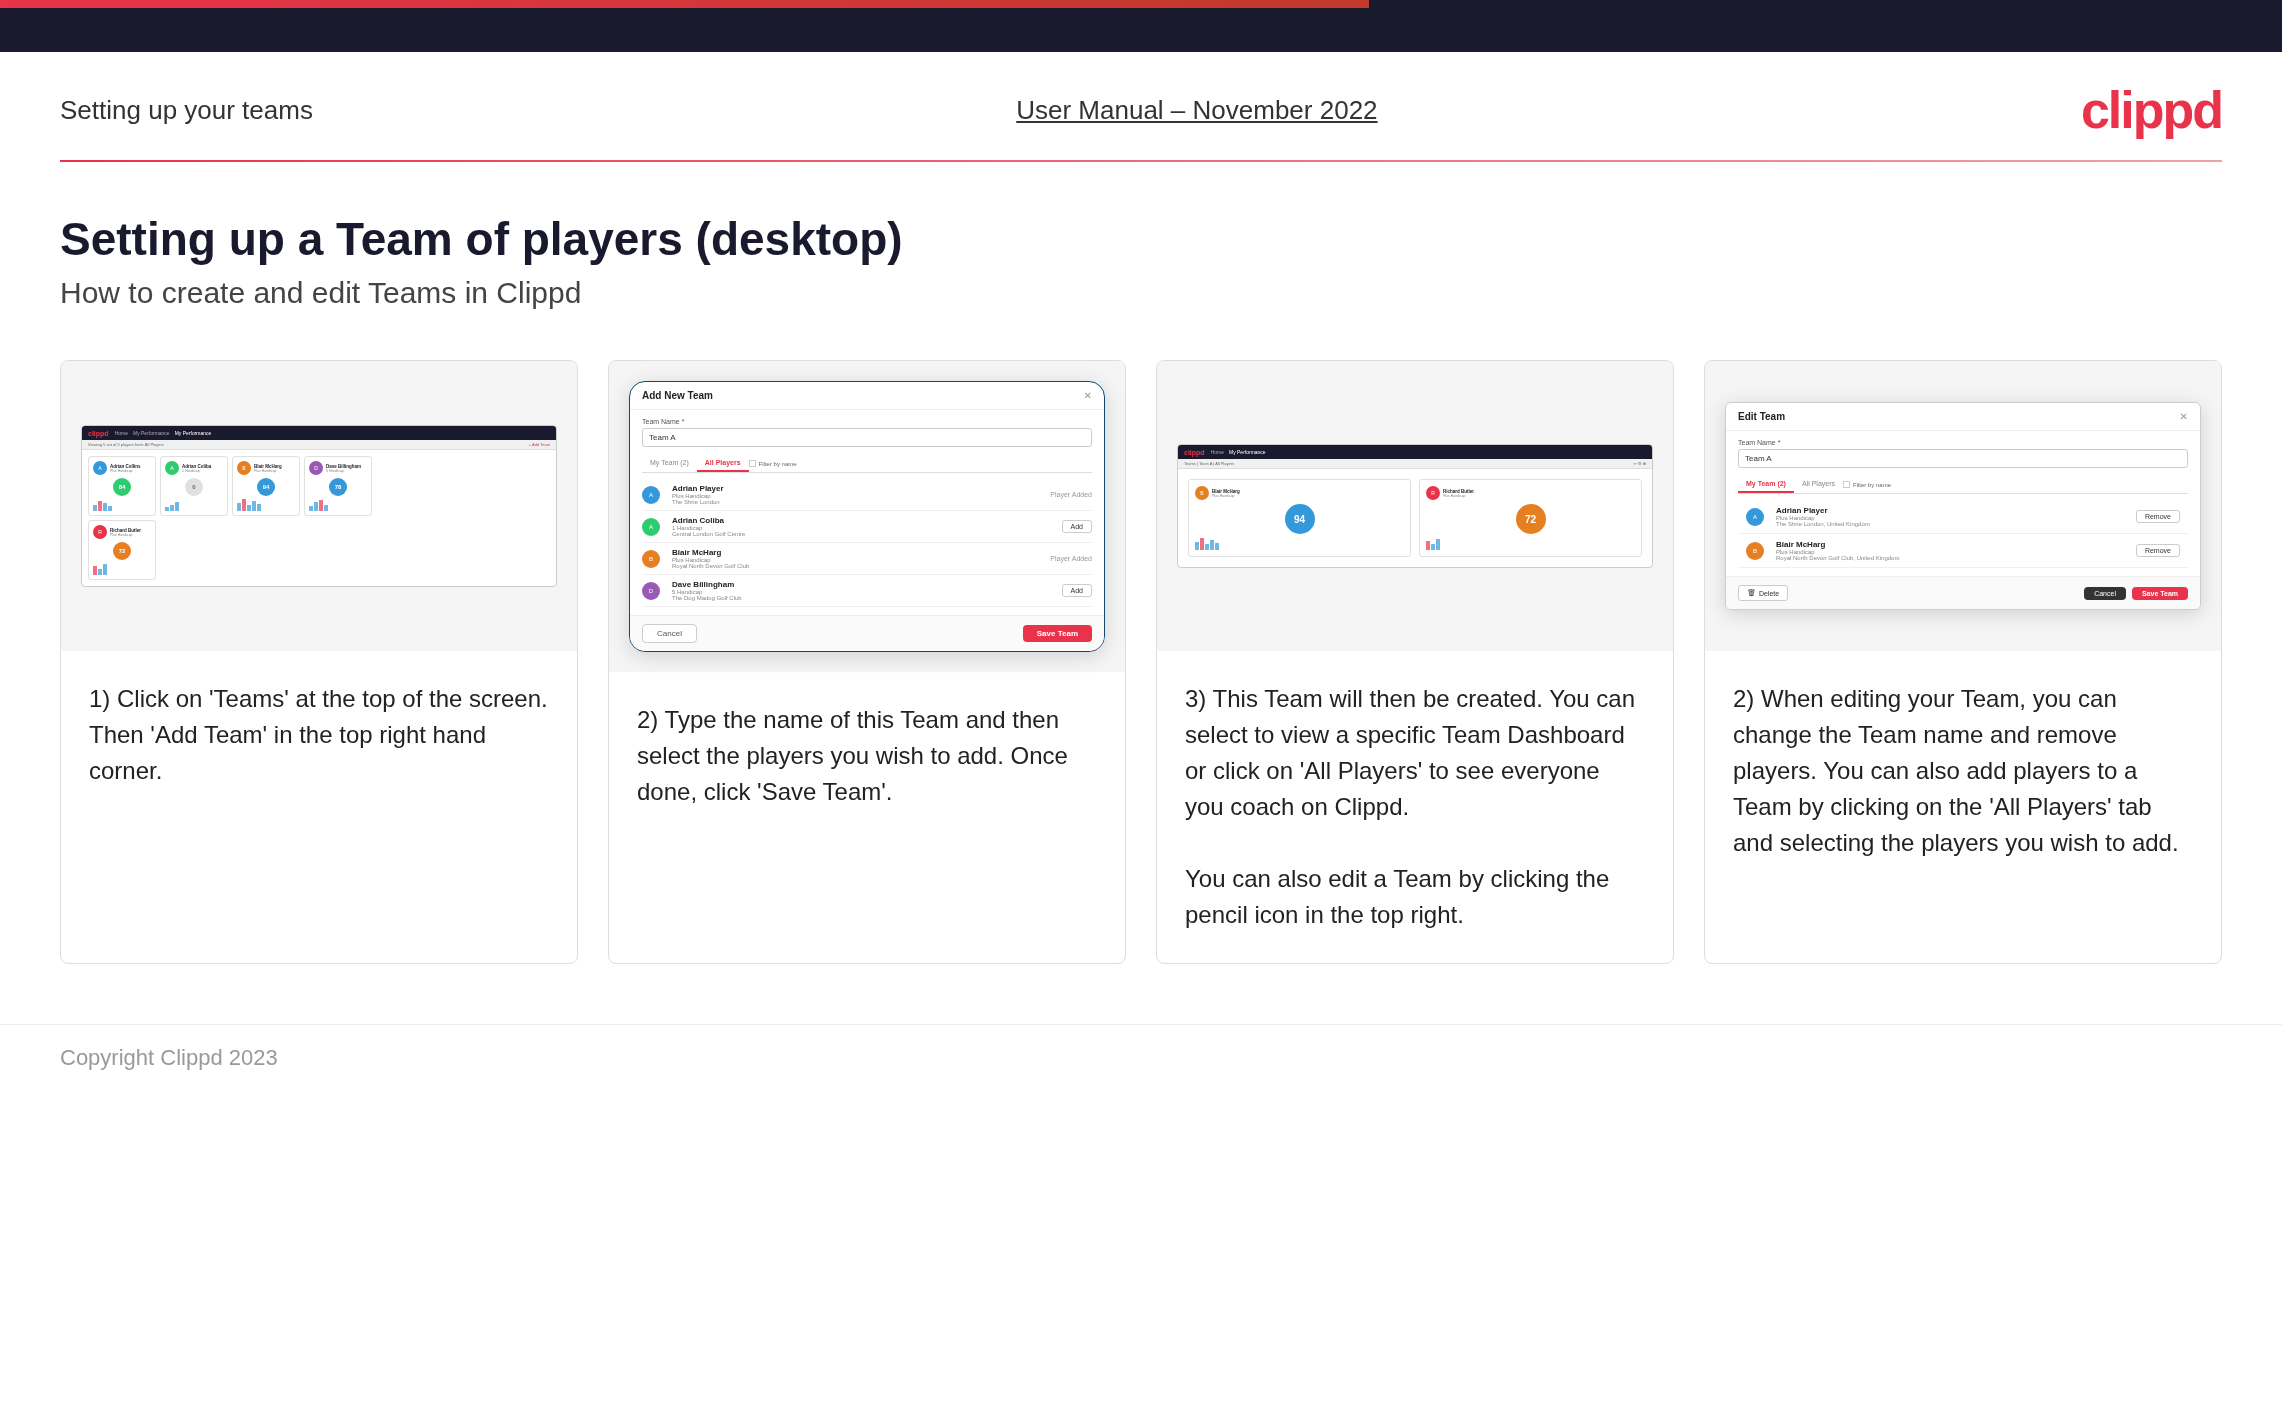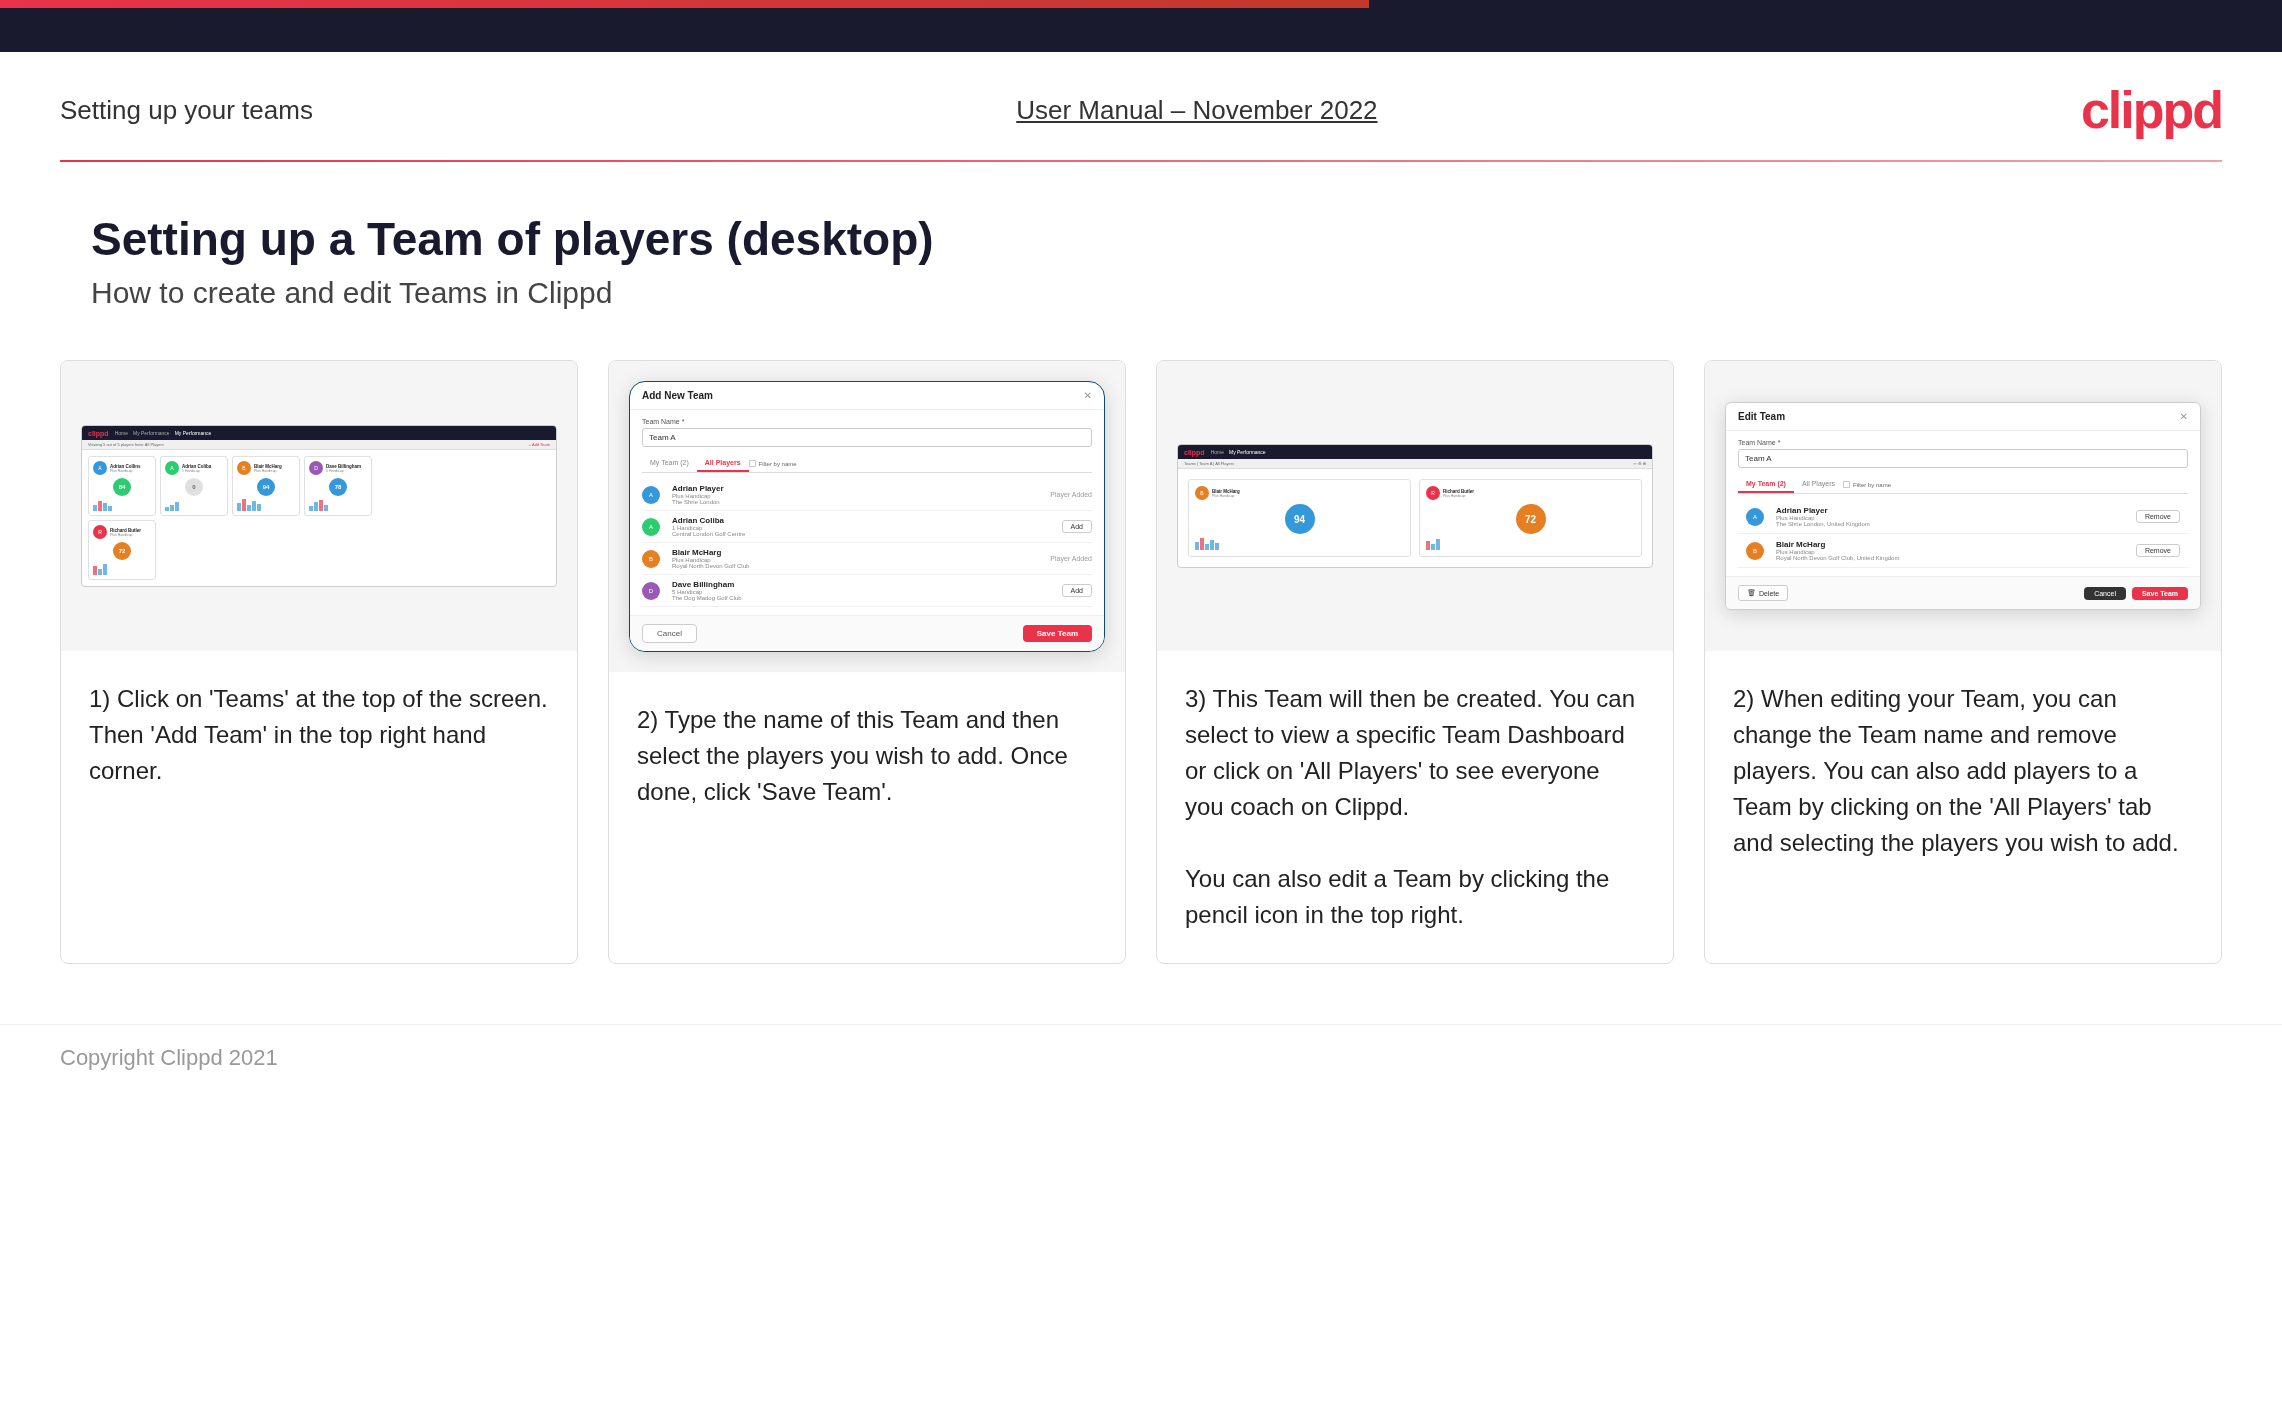--- a/index.html
+++ b/index.html
@@ -48,21 +48,20 @@
     
     .header-divider {
       height: 2px;
       background: linear-gradient(90deg, #e8334a 0%, #f0a0aa 100%);
       margin: 0 60px 50px 60px;
     }
 
     
     .page-title-section {
       padding: 0 60px 50px 60px;
-      margin-left: 31px;
     }
     .page-title {
       font-size: 46px;
       font-weight: 700;
       color: #1a1a2e;
       margin-bottom: 10px;
     }
     .page-subtitle {
       font-size: 30px;
       color: #444;
@@ -805,15 +804,15 @@
             </div>
           </div>
         </div>
       </div>
       <div class="card-text">2) When editing your Team, you can change the Team name and remove players. You can also add players to a Team by clicking on the 'All Players' tab and selecting the players you wish to add.</div>
     </div>
 
   </div>
 
   <div class="footer">
-    <span>Copyright Clippd 2021</span>
+    <span>Copyright Clippd 2023</span>
   </div>
 </div>
 
 </body></html>

